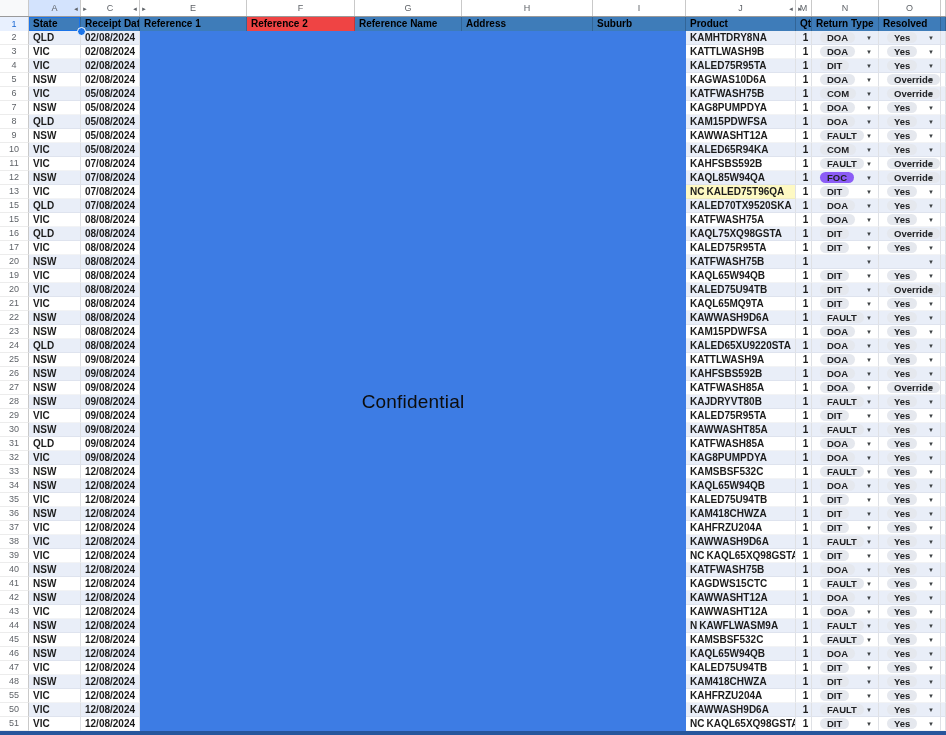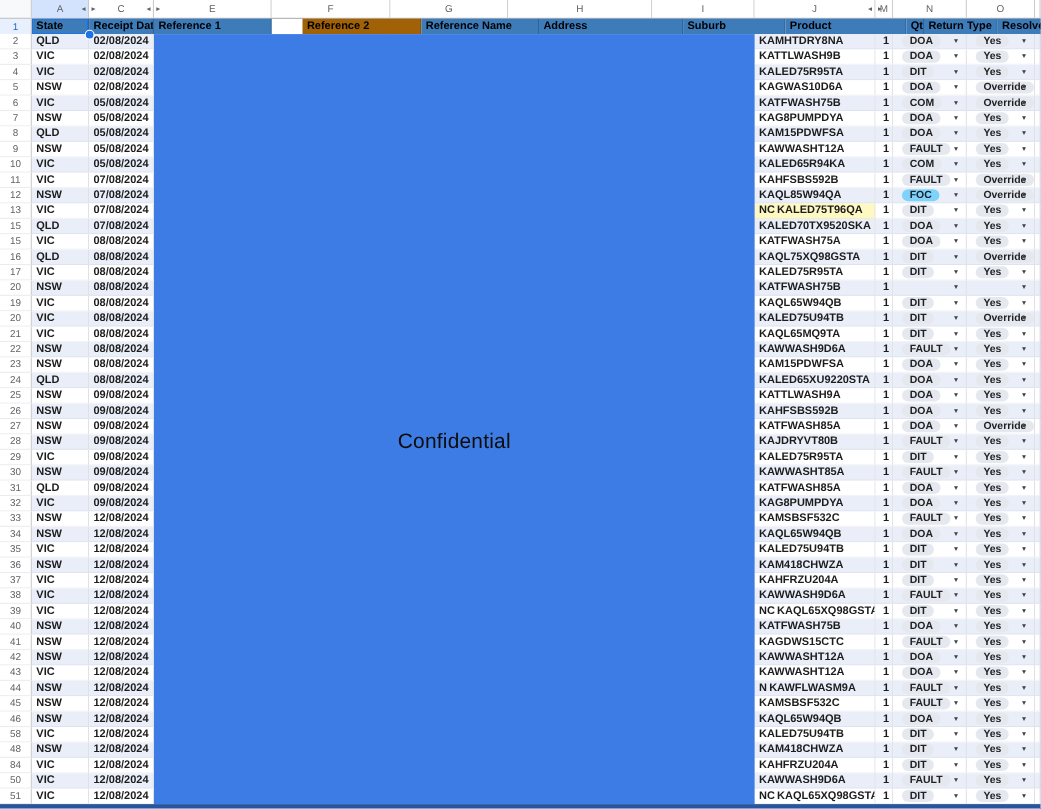--- a/index.html
+++ b/index.html
@@ -134,21 +134,21 @@
         <span>O</span>
       </div>
       <div class="cell c-p"></div>
     </div>
 
   <div class="header-row" id="headerRow">
       <div class="cell c-gut hdr-gut">1</div>
       <div class="cell c-a a1-selected" style="background: rgb(62, 124, 185);">State</div>
       <div class="cell c-c" style="background: rgb(62, 124, 185);">Receipt Date</div>
       <div class="cell c-e" style="background: rgb(62, 124, 185);">Reference 1</div>
-      <div class="cell c-f" style="background: #a16207; margin-left: 28px;">Reference 2</div>
+      <div class="cell c-f" style="background: #ef4444;">Reference 2</div>
       <div class="cell c-g" style="background: rgb(62, 124, 185);">Reference Name</div>
       <div class="cell c-h" style="background: rgb(62, 124, 185);">Address</div>
       <div class="cell c-i" style="background: rgb(62, 124, 185);">Suburb</div>
       <div class="cell c-j" style="background: rgb(62, 124, 185);">Product</div>
       <div class="cell c-m" style="background: rgb(62, 124, 185);">Qty</div>
       <div class="cell c-n" style="background: rgb(62, 124, 185);">Return Type</div>
       <div class="cell c-o" style="background: rgb(62, 124, 185);">Resolved</div>
       <div class="cell c-p" style="background: rgb(62, 124, 185);"></div>
     </div>
 
@@ -307,21 +307,21 @@
         <div class="cell c-gut gut">12</div>
         <div class="cell c-a" style="background: rgb(233, 238, 248);">NSW</div>
         <div class="cell c-c" style="background: rgb(233, 238, 248);">07/08/2024</div>
         <div class="cell c-e" style="background: rgb(233, 238, 248);"></div>
         <div class="cell c-f" style="background: rgb(233, 238, 248);"></div>
         <div class="cell c-g" style="background: rgb(233, 238, 248);"></div>
         <div class="cell c-h" style="background: rgb(233, 238, 248);"></div>
         <div class="cell c-i" style="background: rgb(233, 238, 248);"></div>
         <div class="cell c-j" style="background: rgb(233, 238, 248);"><span>KAQL85W94QA</span></div>
         <div class="cell c-m qty" style="background: rgb(233, 238, 248);">1</div>
-        <div class="cell c-n dd-cell" style="background: rgb(233, 238, 248);"><span class="pill" style="background: #7dd3fc;">FOC</span><span class="dd-arrow">▼</span></div>
+        <div class="cell c-n dd-cell" style="background: rgb(233, 238, 248);"><span class="pill" style="background: #8b5cf6;">FOC</span><span class="dd-arrow">▼</span></div>
         <div class="cell c-o dd-cell" style="background: rgb(233, 238, 248);"><span class="pill" style="background: rgb(229, 232, 238);">Override</span><span class="dd-arrow">▼</span></div>
         <div class="cell c-p" style="background: rgb(233, 238, 248);"></div>
       </div>
       <div class="drow">
         <div class="cell c-gut gut">13</div>
         <div class="cell c-a" style="background: rgb(255, 255, 255);">VIC</div>
         <div class="cell c-c" style="background: rgb(255, 255, 255);">07/08/2024</div>
         <div class="cell c-e" style="background: rgb(255, 255, 255);"></div>
         <div class="cell c-f" style="background: rgb(255, 255, 255);"></div>
         <div class="cell c-g" style="background: rgb(255, 255, 255);"></div>
@@ -826,21 +826,21 @@
         <div class="cell c-g" style="background: rgb(233, 238, 248);"></div>
         <div class="cell c-h" style="background: rgb(233, 238, 248);"></div>
         <div class="cell c-i" style="background: rgb(233, 238, 248);"></div>
         <div class="cell c-j" style="background: rgb(233, 238, 248);"><span>KAQL65W94QB</span></div>
         <div class="cell c-m qty" style="background: rgb(233, 238, 248);">1</div>
         <div class="cell c-n dd-cell" style="background: rgb(233, 238, 248);"><span class="pill" style="background: rgb(229, 232, 238);">DOA</span><span class="dd-arrow">▼</span></div>
         <div class="cell c-o dd-cell" style="background: rgb(233, 238, 248);"><span class="pill" style="background: rgb(229, 232, 238);">Yes</span><span class="dd-arrow">▼</span></div>
         <div class="cell c-p" style="background: rgb(233, 238, 248);"></div>
       </div>
       <div class="drow">
-        <div class="cell c-gut gut">58</div>
+        <div class="cell c-gut gut">47</div>
         <div class="cell c-a" style="background: rgb(255, 255, 255);">VIC</div>
         <div class="cell c-c" style="background: rgb(255, 255, 255);">12/08/2024</div>
         <div class="cell c-e" style="background: rgb(255, 255, 255);"></div>
         <div class="cell c-f" style="background: rgb(255, 255, 255);"></div>
         <div class="cell c-g" style="background: rgb(255, 255, 255);"></div>
         <div class="cell c-h" style="background: rgb(255, 255, 255);"></div>
         <div class="cell c-i" style="background: rgb(255, 255, 255);"></div>
         <div class="cell c-j" style="background: rgb(255, 255, 255);"><span>KALED75U94TB</span></div>
         <div class="cell c-m qty" style="background: rgb(255, 255, 255);">1</div>
         <div class="cell c-n dd-cell" style="background: rgb(255, 255, 255);"><span class="pill" style="background: rgb(229, 232, 238);">DIT</span><span class="dd-arrow">▼</span></div>
@@ -856,21 +856,21 @@
         <div class="cell c-g" style="background: rgb(233, 238, 248);"></div>
         <div class="cell c-h" style="background: rgb(233, 238, 248);"></div>
         <div class="cell c-i" style="background: rgb(233, 238, 248);"></div>
         <div class="cell c-j" style="background: rgb(233, 238, 248);"><span>KAM418CHWZA</span></div>
         <div class="cell c-m qty" style="background: rgb(233, 238, 248);">1</div>
         <div class="cell c-n dd-cell" style="background: rgb(233, 238, 248);"><span class="pill" style="background: rgb(229, 232, 238);">DIT</span><span class="dd-arrow">▼</span></div>
         <div class="cell c-o dd-cell" style="background: rgb(233, 238, 248);"><span class="pill" style="background: rgb(229, 232, 238);">Yes</span><span class="dd-arrow">▼</span></div>
         <div class="cell c-p" style="background: rgb(233, 238, 248);"></div>
       </div>
       <div class="drow">
-        <div class="cell c-gut gut">84</div>
+        <div class="cell c-gut gut">55</div>
         <div class="cell c-a" style="background: rgb(255, 255, 255);">VIC</div>
         <div class="cell c-c" style="background: rgb(255, 255, 255);">12/08/2024</div>
         <div class="cell c-e" style="background: rgb(255, 255, 255);"></div>
         <div class="cell c-f" style="background: rgb(255, 255, 255);"></div>
         <div class="cell c-g" style="background: rgb(255, 255, 255);"></div>
         <div class="cell c-h" style="background: rgb(255, 255, 255);"></div>
         <div class="cell c-i" style="background: rgb(255, 255, 255);"></div>
         <div class="cell c-j" style="background: rgb(255, 255, 255);"><span>KAHFRZU204A</span></div>
         <div class="cell c-m qty" style="background: rgb(255, 255, 255);">1</div>
         <div class="cell c-n dd-cell" style="background: rgb(255, 255, 255);"><span class="pill" style="background: rgb(229, 232, 238);">DIT</span><span class="dd-arrow">▼</span></div>

